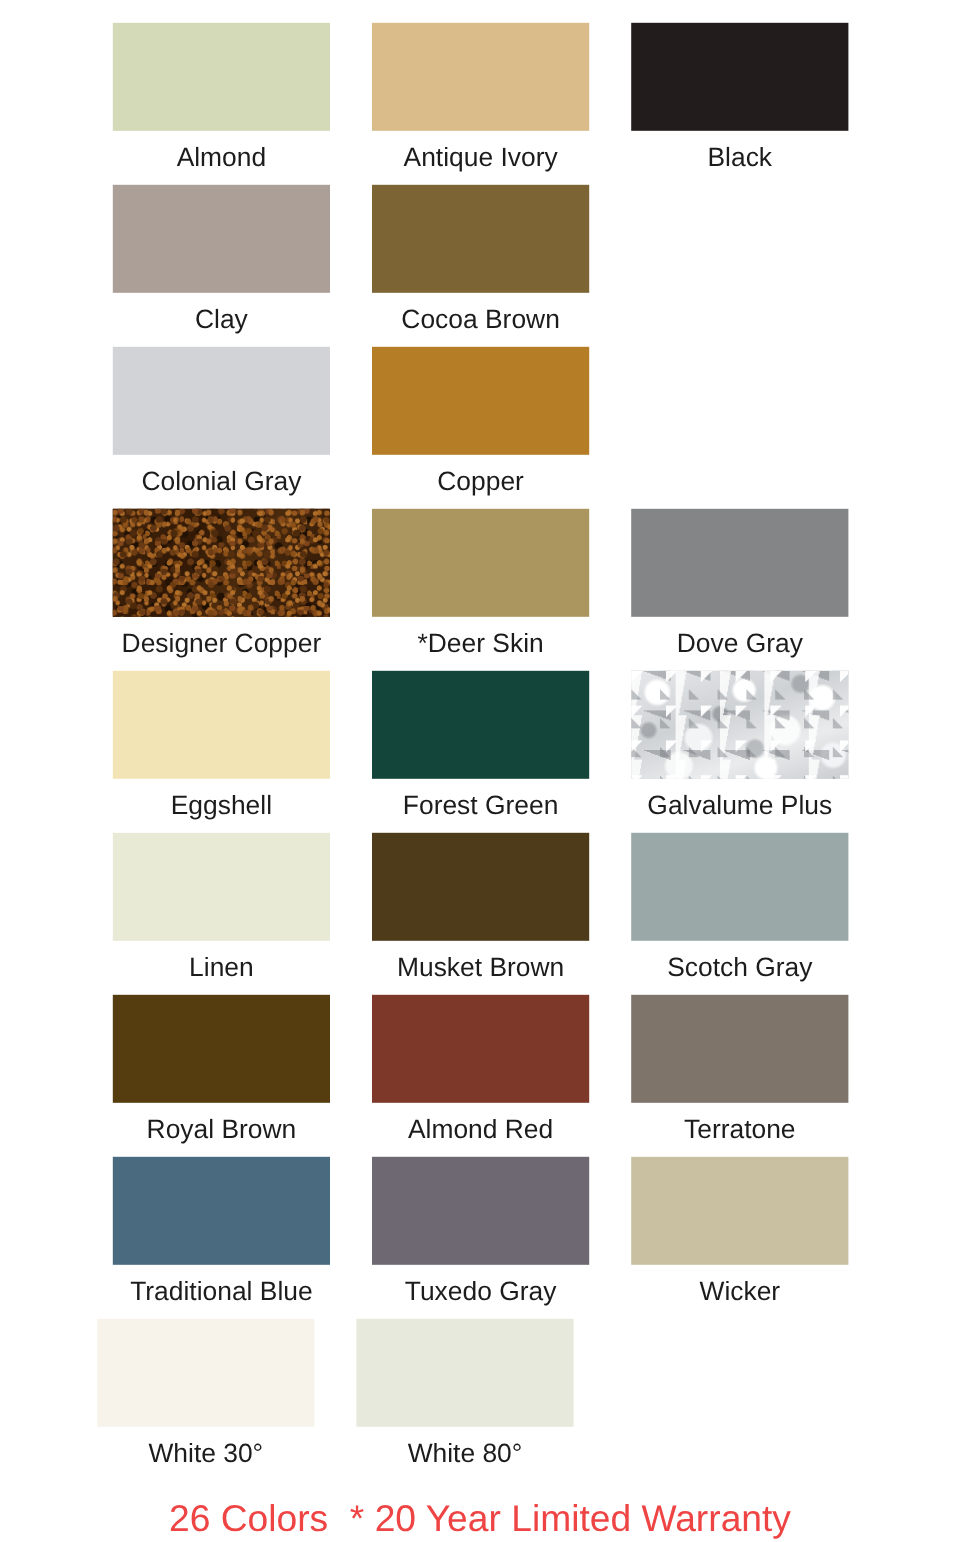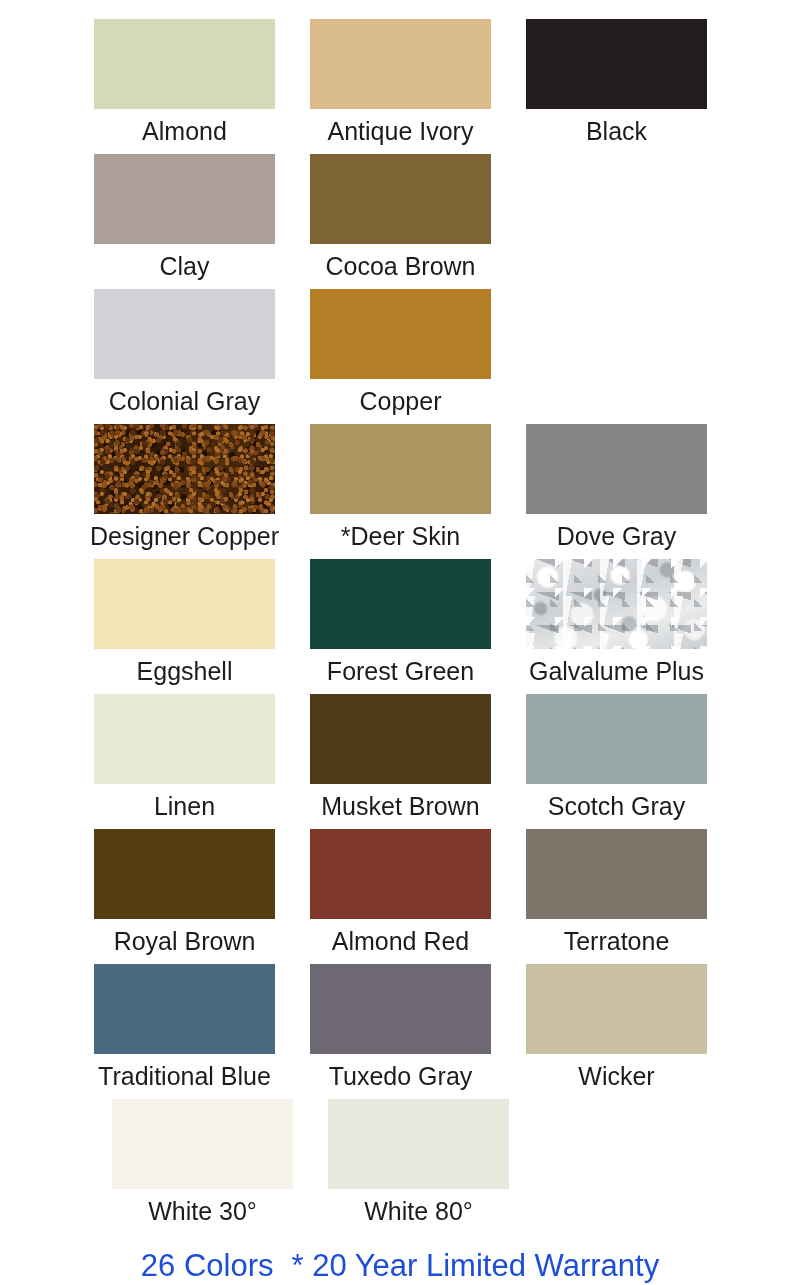--- a/index.html
+++ b/index.html
@@ -34,21 +34,21 @@
   .swatch-row {
     display: flex;
     justify-content: flex-start;
     align-items: flex-start;
     height: 135px;
     padding-left: 94px;
     box-sizing: border-box;
   }
 
   .swatch-row.last-row {
-    padding-left: 112px;
+    padding-left: 81px;
     height: 140px;
   }
 
   .swatch-cell {
     width: 181px;
     margin-right: 35px;
     display: flex;
     flex-direction: column;
     align-items: center;
   }
@@ -57,21 +57,21 @@
     width: 181px;
     height: 90px;
     display: block;
     background-color: #cccccc;
     position: relative;
     overflow: hidden;
   }
 
   .swatch-label {
     margin-top: 10px;
-    font-size: 25px;
+    font-size: 22px;
     line-height: 24px;
     color: #1c1c1c;
     white-space: nowrap;
     font-family: "Liberation Sans", sans-serif;
   }
 
   
   .tex-designer-copper {
     background-color: #3a2008;
     background-image:
@@ -153,21 +153,21 @@
   }
 
   .footer {
     position: absolute;
     left: 0;
     top: 1248px;
     width: 800px;
     text-align: center;
     font-size: 31px;
     line-height: 36px;
-    color: #1d4ed8;
+    color: #ef4444;
     white-space: nowrap;
     font-family: "Liberation Sans", sans-serif;
   }
 
   .footer .footer-part {
     display: inline;
   }
   .footer .footer-gap {
     display: inline-block;
     width: 18px;

